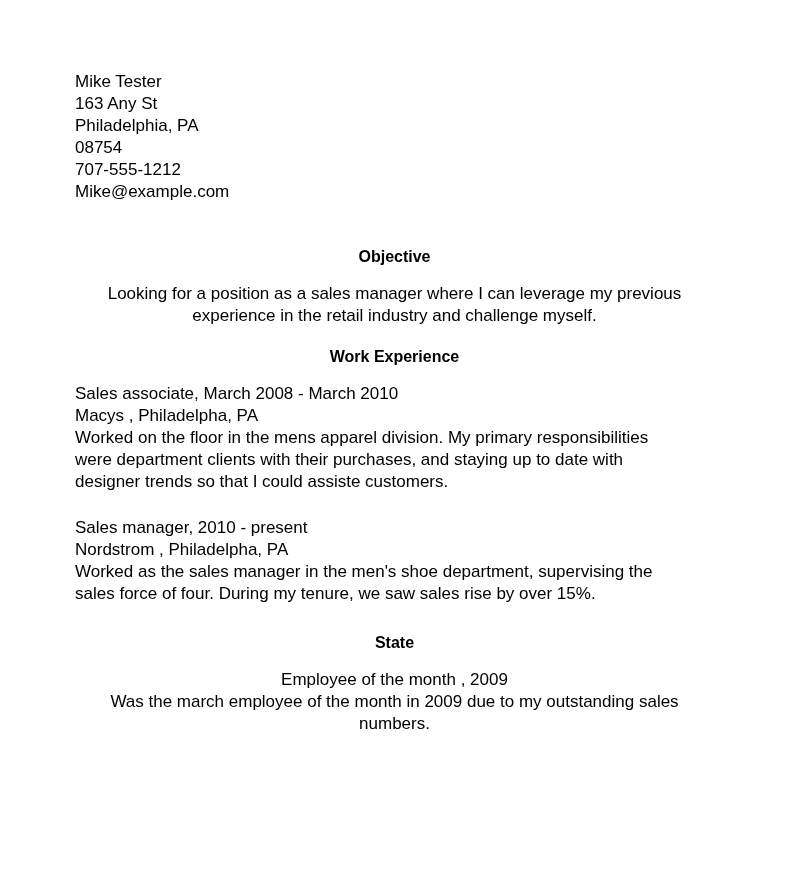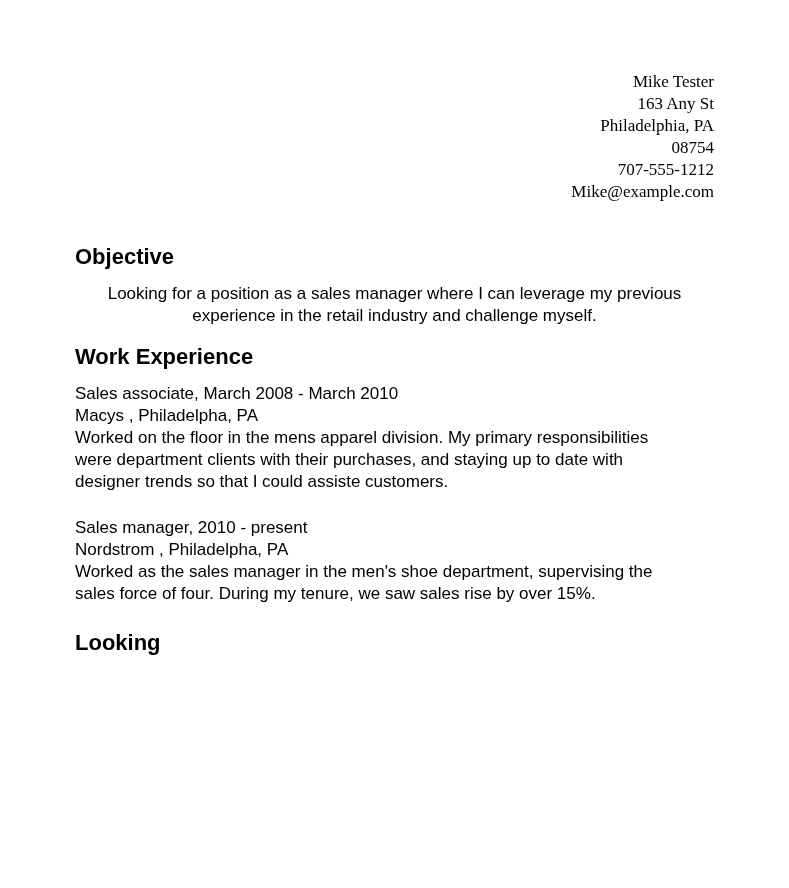--- a/index.html
+++ b/index.html
@@ -12,28 +12,28 @@
     width: 789px;
     min-height: 888px;
     padding: 71px 75px 30px 75px;
     background: #ffffff;
     color: #000000;
     font-family: "Liberation Sans", "DejaVu Sans", sans-serif;
     font-size: 17px;
     line-height: 22px;
   }
   .contact {
-    text-align: right;
+    text-align: left;
     margin: 0 0 40px 0;
-    font-family: Liberation Serif, serif;
   }
   .heading {
-    font-size: 22px;
+    font-size: 16px;
     line-height: 28px;
     font-weight: bold;
+    text-align: center;
     margin: 16px 0 12px 0;
   }
   .para {
     margin: 0 0 16px 0;
     text-align: center;
   }
   .job {
     margin: 0 0 24px 0;
   }
   .line {
@@ -76,16 +76,21 @@
     <div class="job">
       <div class="line">Sales manager, 2010 - present</div>
       <div class="line">Nordstrom , Philadelpha, PA</div>
       <div class="line">Worked as the sales manager in the men's shoe department, supervising the</div>
       <div class="line">sales force of four. During my tenure, we saw sales rise by over 15%.</div>
     </div>
   </div>
 
 
   <div>
-    <div class="heading">Looking</div>
+    <div class="heading">State</div>
+    <div class="para">
+      <div class="line">Employee of the month , 2009</div>
+      <div class="line">Was the march employee of the month in 2009 due to my outstanding sales</div>
+      <div class="line">numbers.</div>
+    </div>
   </div>
 
 </div>
 
 </body></html>

